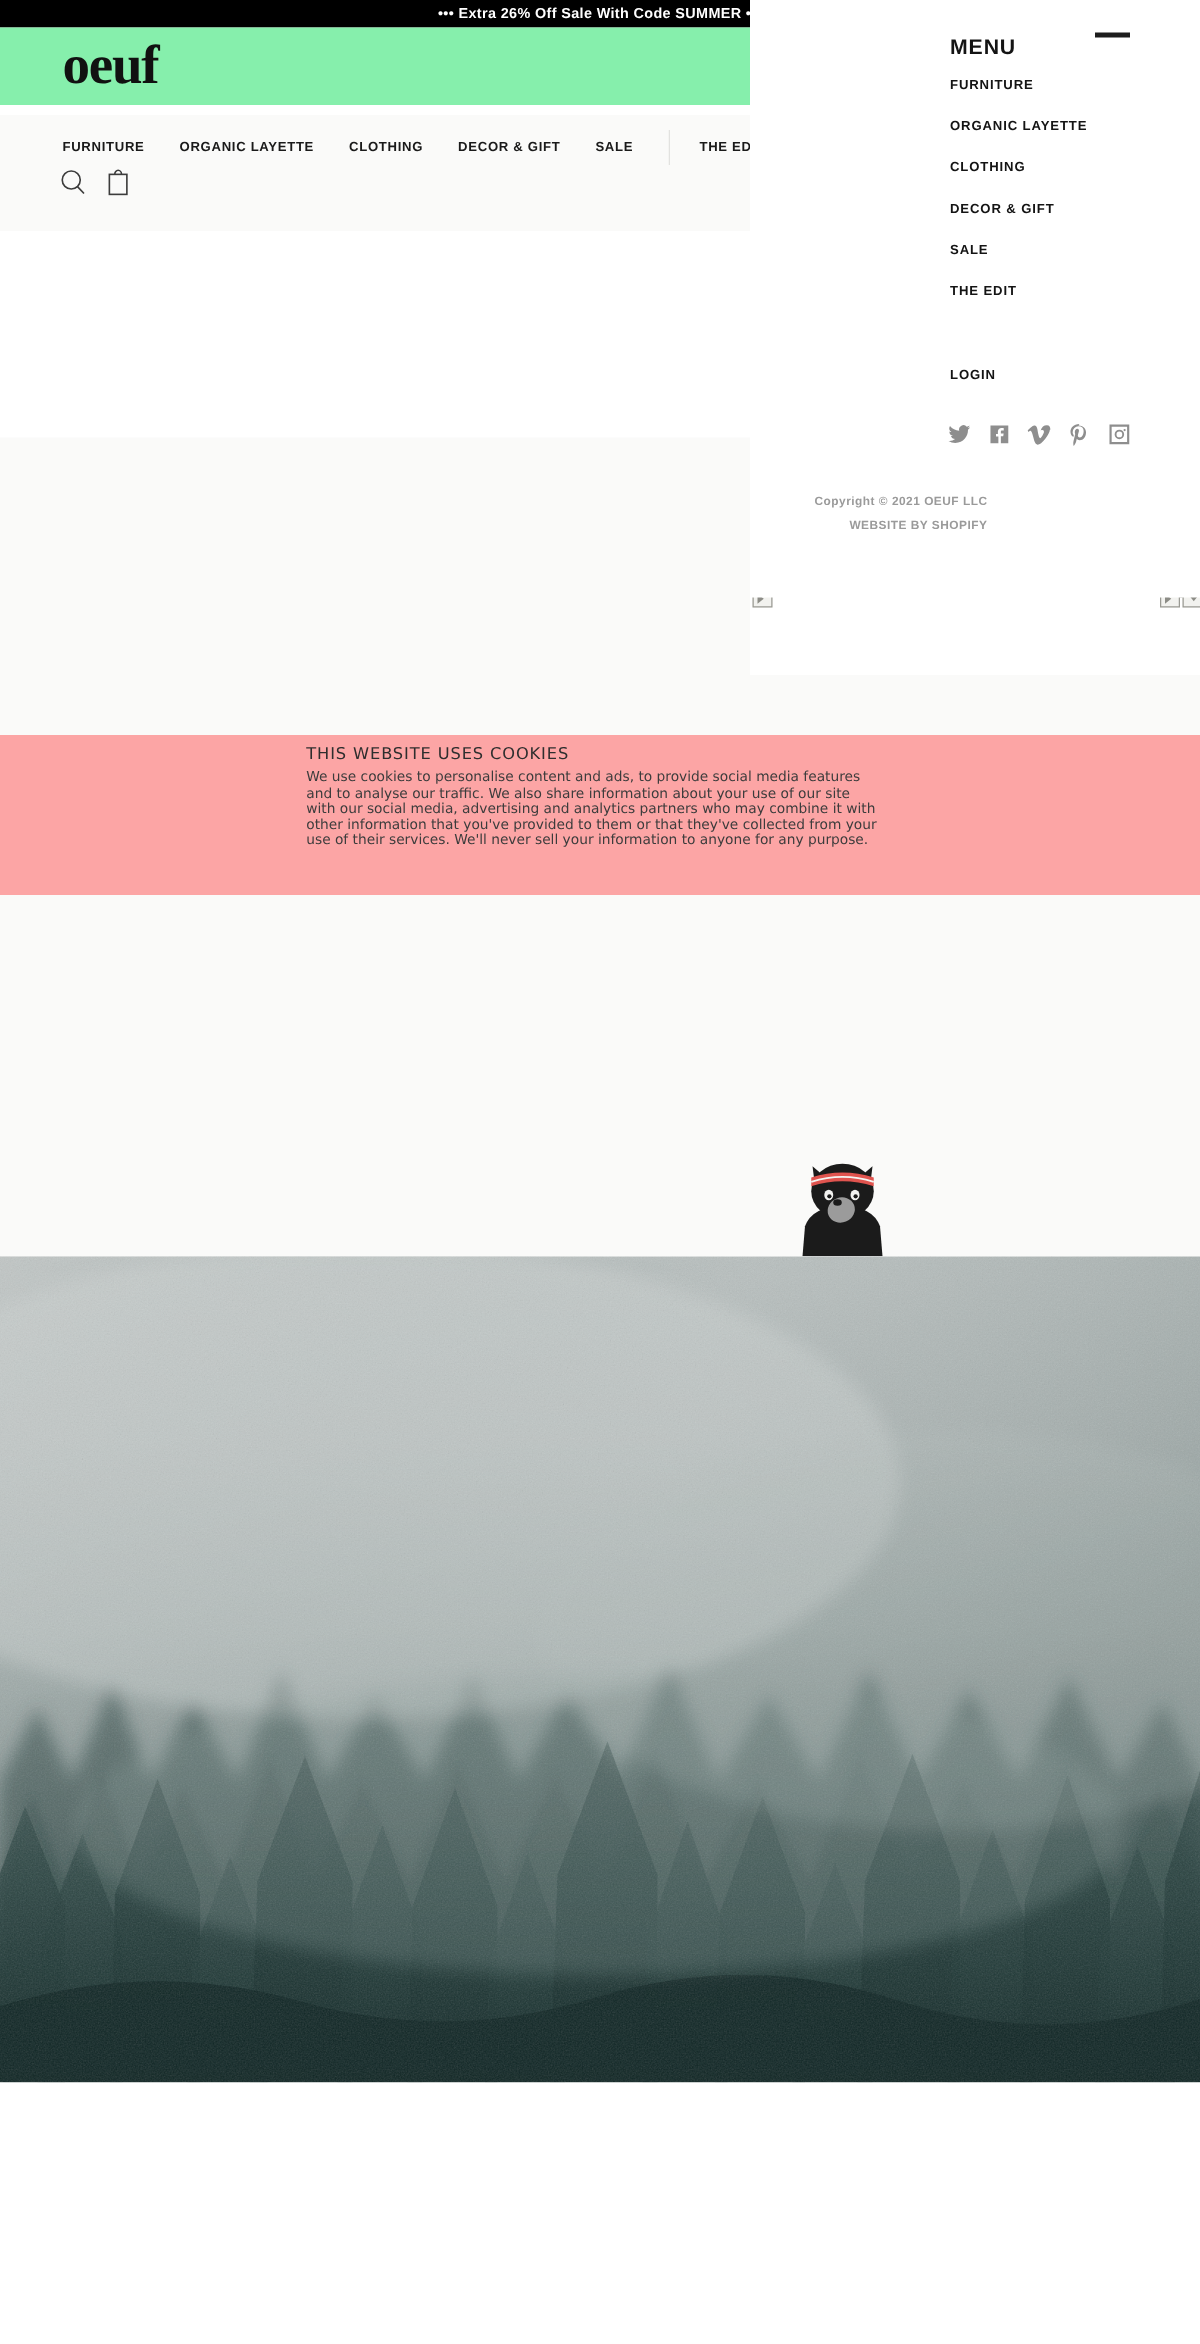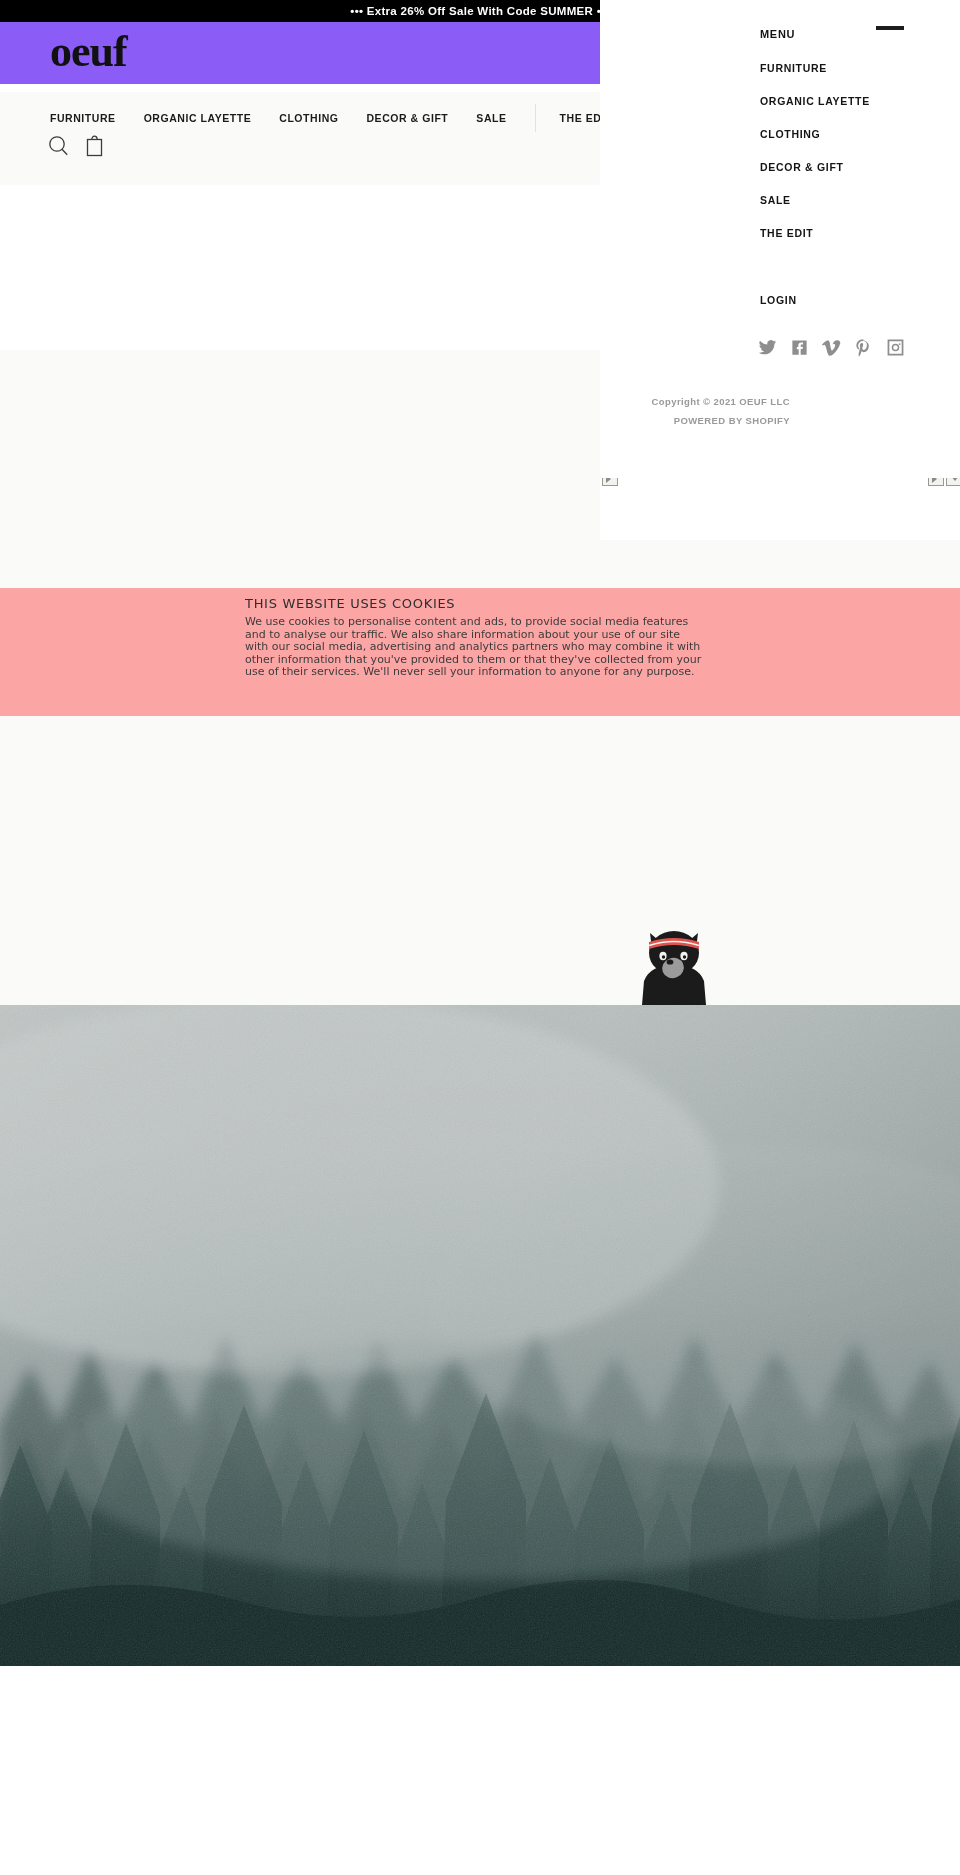--- a/index.html
+++ b/index.html
@@ -16,21 +16,21 @@
     position:absolute; left:0; top:0; width:960px; height:22px;
     background:#000; color:#fff;
     display:flex; align-items:center; justify-content:center;
     font-size:11.5px; font-weight:bold; letter-spacing:.3px;
     white-space:nowrap; overflow:hidden;
   }
 
   
   .site-header {
     position:absolute; left:0; top:22px; width:960px; height:62px;
-    background:#8b5cf6;
+    background:#86efac;
   }
   .logo {
     position:absolute; left:50px; top:8px;
     font-family:"Liberation Serif", serif;
     font-size:44px; font-weight:bold; line-height:1;
     color:#111; letter-spacing:-1px;
   }
 
   
   .nav-strip {
@@ -82,21 +82,21 @@
   .menu-panel {
     position:absolute; right:0; top:0; width:360px; height:478px;
     background:#ffffff; z-index:40;
   }
   .menu-close {
     position:absolute; right:56px; top:26px;
     width:28px; height:4px; background:#1d1d1d; cursor:pointer;
   }
   .menu-title {
     position:absolute; left:160px; top:28px;
-    font-size:11px; font-weight:bold; letter-spacing:.7px; color:#141414;
+    font-size:17px; font-weight:bold; letter-spacing:.7px; color:#141414;
   }
   .menu-list {
     position:absolute; left:160px; top:62px;
     display:flex; flex-direction:column;
   }
   .menu-list a {
     display:block; color:#141414; text-decoration:none;
     font-size:10.5px; font-weight:bold; letter-spacing:.7px;
     margin-bottom:21px; white-space:nowrap;
   }
@@ -247,21 +247,21 @@
           </svg>
       </a>
       <a href="#">
         <svg width="19" height="19" viewBox="0 0 24 24">
             <path d="M2 2h20v20H2V2zm2.2 2.2v15.6h15.6V4.2H4.2zM12 7.2A4.8 4.8 0 1 1 12 16.8 4.8 4.8 0 0 1 12 7.2zm0 1.9a2.9 2.9 0 1 0 0 5.8 2.9 2.9 0 0 0 0-5.8zm5.3-2.6a1.1 1.1 0 1 1 0 2.3 1.1 1.1 0 0 1 0-2.3z"></path>
           </svg>
       </a>
     </div>
     <div class="menu-copy">
       <div>Copyright © 2021 OEUF LLC</div>
-      <div>POWERED BY SHOPIFY</div>
+      <div>WEBSITE BY SHOPIFY</div>
     </div>
   </div>
 
   <div class="cookie">
     <div class="cookie-inner">
       <div class="cookie-title">THIS WEBSITE USES COOKIES</div>
       <div class="cookie-body">We use cookies to personalise content and ads, to provide social media features and to analyse our traffic. We also share information about your use of our site with our social media, advertising and analytics partners who may combine it with other information that you've provided to them or that they've collected from your use of their services.  We'll never sell your information to anyone for any purpose.</div>
     </div>
   </div>
   <button class="btn-necessary">Use necessary cookies only</button>

